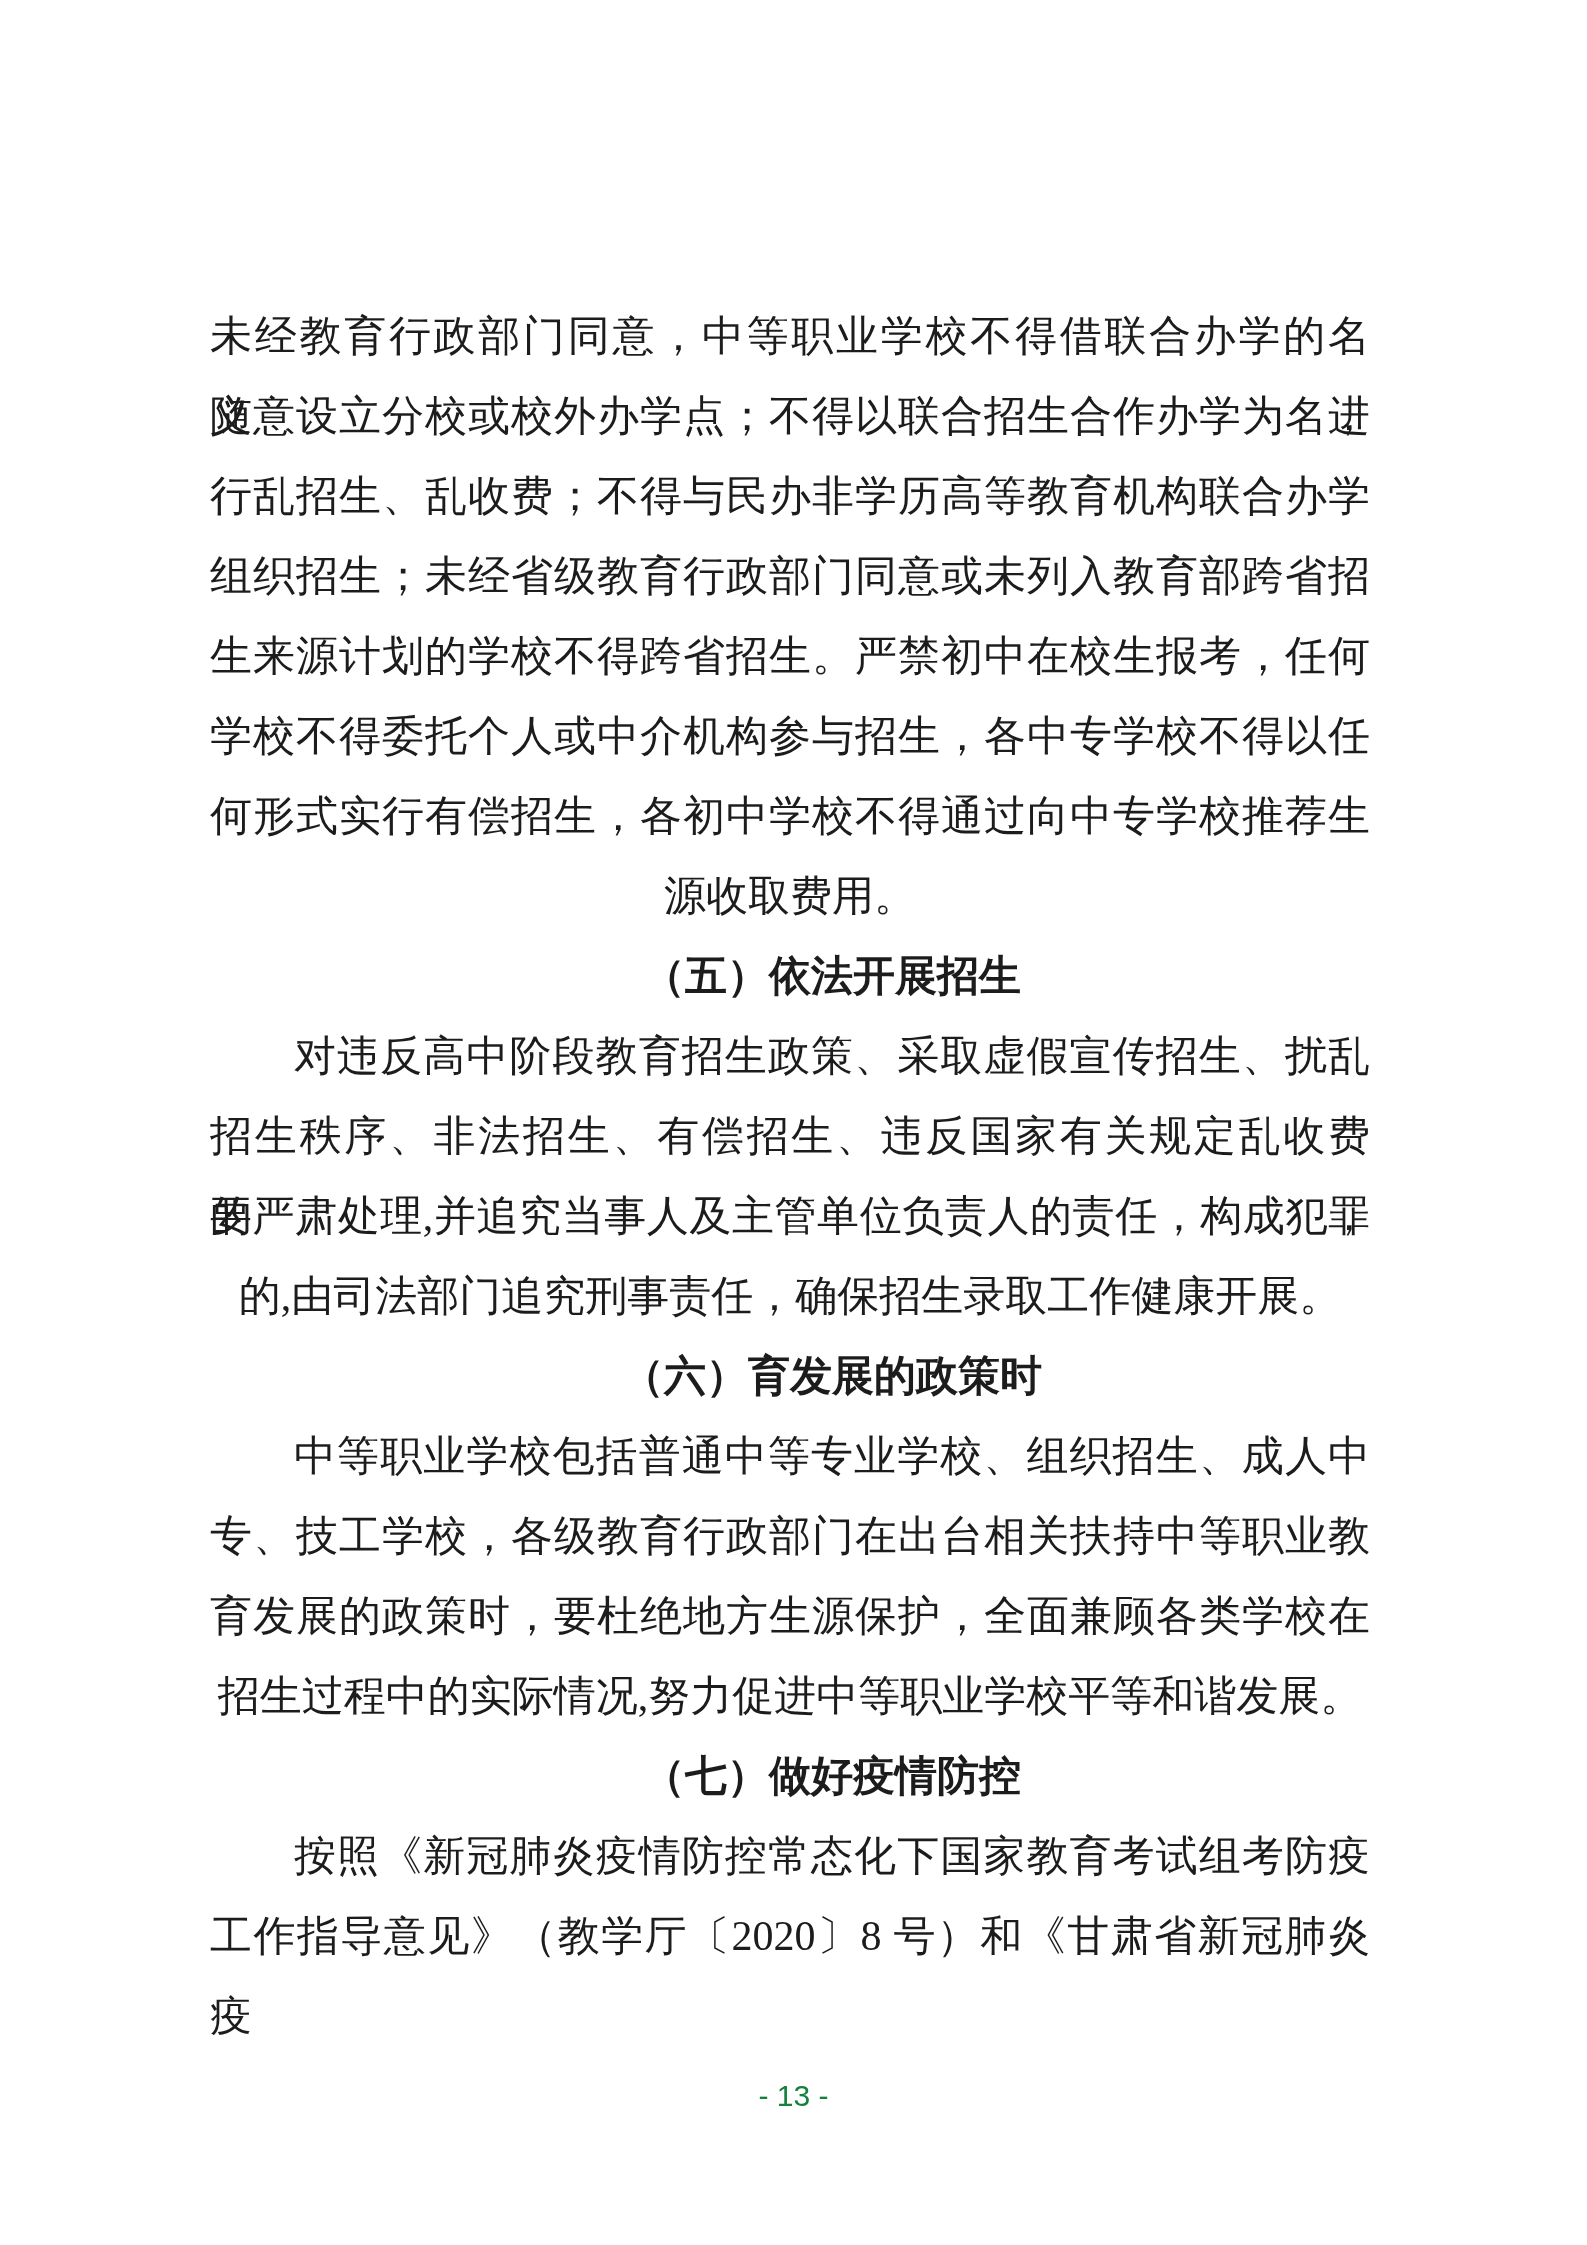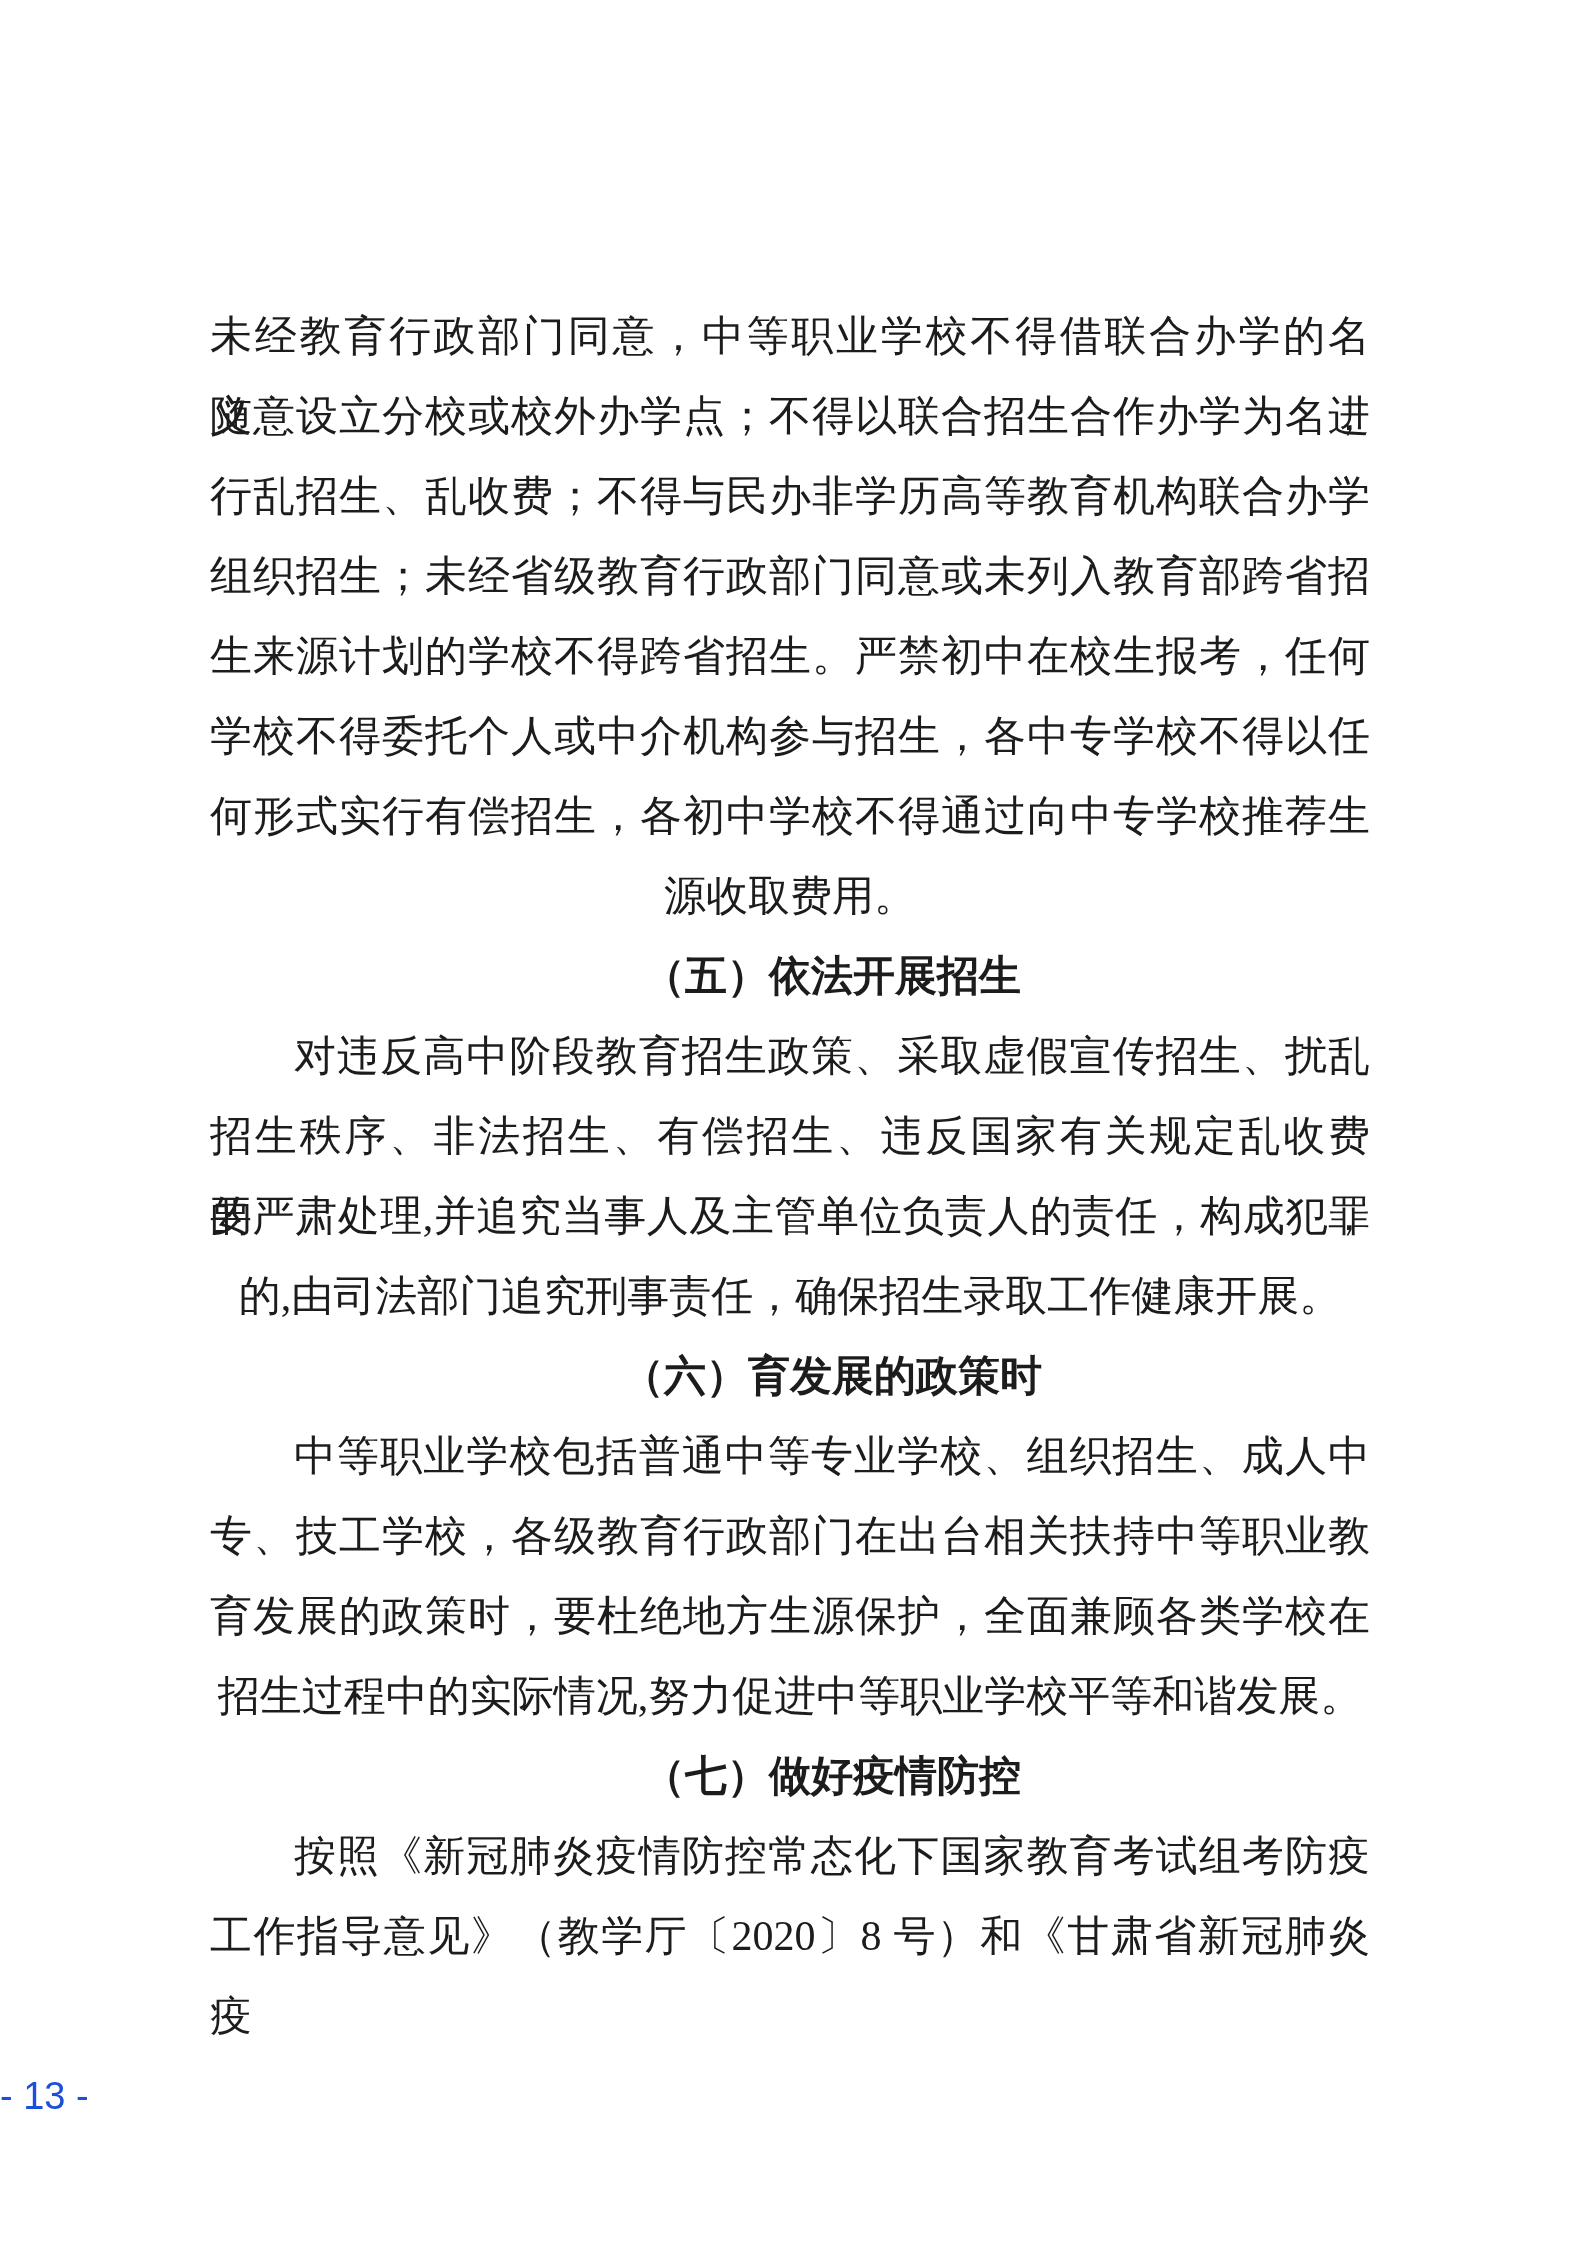--- a/index.html
+++ b/index.html
@@ -44,25 +44,25 @@
   
   .line.heading {
     text-indent: 84px;
     font-weight: 600;
   }
   .page-footer {
     position: absolute;
     left: 0;
     top: 2078px;
     width: 100%;
-    text-align: left;
+    text-align: center;
     font-family: "Liberation Sans", "DejaVu Sans", sans-serif;
-    font-size: 38px;
+    font-size: 30px;
     line-height: 36px;
-    color: #1d4ed8;
+    color: #15803d;
   }
 </style>
 </head>
 <body>
 
 <div class="page">
   <div class="textblock">
     <div class="line j">未经教育行政部门同意，中等职业学校不得借联合办学的名义，</div>
     <div class="line j">随意设立分校或校外办学点；不得以联合招生合作办学为名进</div>
     <div class="line j">行乱招生、乱收费；不得与民办非学历高等教育机构联合办学</div>

